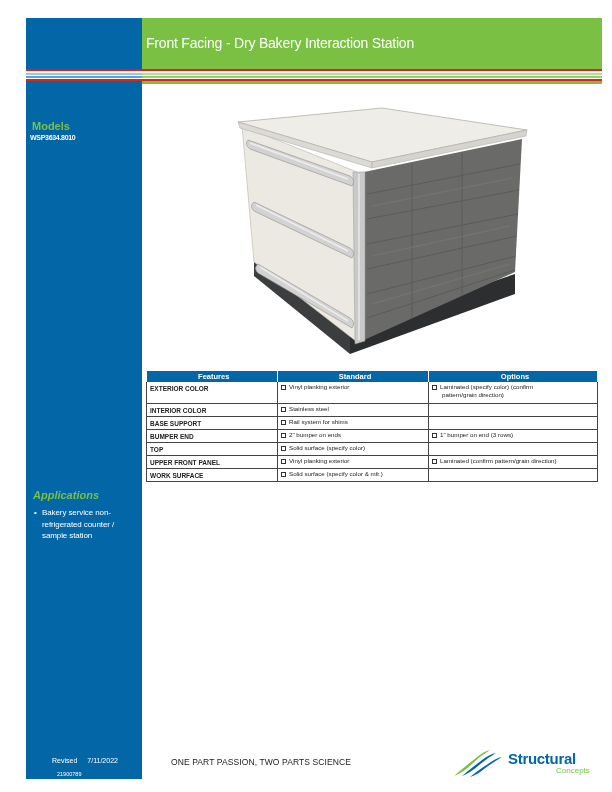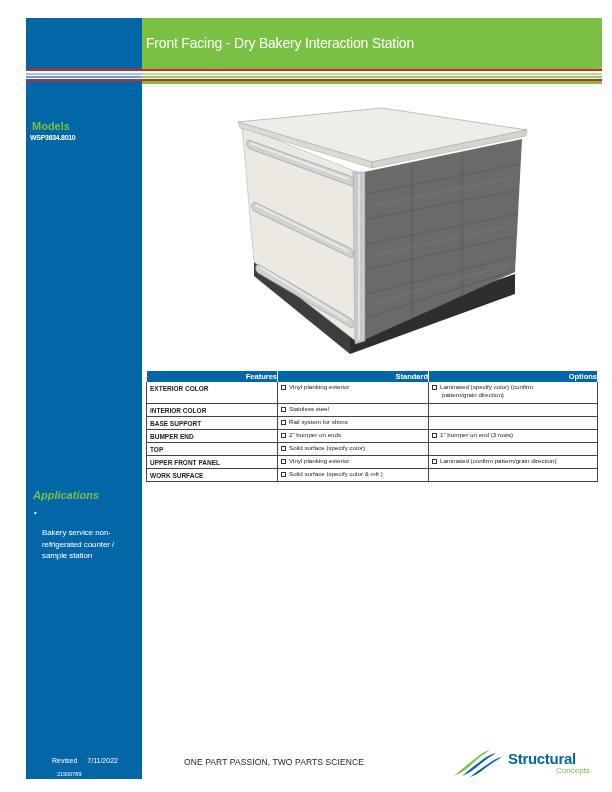--- a/index.html
+++ b/index.html
@@ -45,51 +45,51 @@
     }
     .apps-heading {
       position:absolute; left:33px; top:489px; color:#7ac143;
       font-size:11px; font-weight:bold; font-style:italic;
     }
     .apps-list {
       position:absolute; left:34px; top:507px; width:100px; color:#ffffff;
       font-size:8px; line-height:11.5px; letter-spacing:-0.1px;
     }
     .apps-list .bullet { position:absolute; left:0; top:0; }
-    .apps-list .text { display:block; margin-left:8px;margin-top:20px; }
+    .apps-list .text { display:block; margin-left:8px; }
 
     .revised { position:absolute; left:52px; top:757px; color:#ffffff; font-size:7px; white-space:nowrap; }
     .revised .date { margin-left:10px; }
     .docnum  { position:absolute; left:57px; top:771px; color:#ffffff; font-size:5.5px; white-space:nowrap; }
 
     .product {
       position:absolute; left:232px; top:104px; width:306px; height:250px;
     }
 
     table.features {
       position:absolute; left:146px; top:371px; width:451px;
       border-collapse:collapse; font-size:6.2px; table-layout:fixed;
     }
     table.features th {
-      background:#0366a7; color:#ffffff; text-align:right; font-size:7.5px;
+      background:#0366a7; color:#ffffff; text-align:center; font-size:7.5px;
       font-weight:bold; height:11px; padding:0 0 0 4px; border-right:1px solid #ffffff;
       vertical-align:middle;
     }
     table.features td {
       border-bottom:1px solid #444; border-right:1px solid #444; padding:1px 3px 0 3px;
       vertical-align:top; color:#222; line-height:8px;
     }
     table.features td.feat { font-weight:bold; font-size:6.5px; padding-top:3px; }
     table.features td:first-child { border-left:1px solid #444; }
     table.features tr.tall td { height:18px; }
     table.features tr.short td { height:9px; }
     .cbox { display:inline-block; width:3px; height:3px; border:0.6px solid #333; margin-right:3px; vertical-align:middle; }
     .opt-cont { display:block; margin-left:10px; }
 
-    .tagline { position:absolute; left:171px; top:757px; color:#222; font-size:8.5px; letter-spacing:0.1px; white-space:nowrap;margin-left:13px; }
+    .tagline { position:absolute; left:171px; top:757px; color:#222; font-size:8.5px; letter-spacing:0.1px; white-space:nowrap; }
 
     .logo { position:absolute; left:450px; top:748px; width:160px; height:30px; }
     .logo-mark { position:absolute; left:0; top:0; width:58px; height:30px; }
     .logo-word1 { position:absolute; left:58px; top:2px; color:#0366a7; font-size:15px; font-weight:bold; letter-spacing:-0.3px; }
     .logo-word2 { position:absolute; left:106px; top:18px; color:#7ac143; font-size:8px; font-weight:normal; }
   </style>
 </head>
 <body>
 
 <div class="sidebar"></div>

